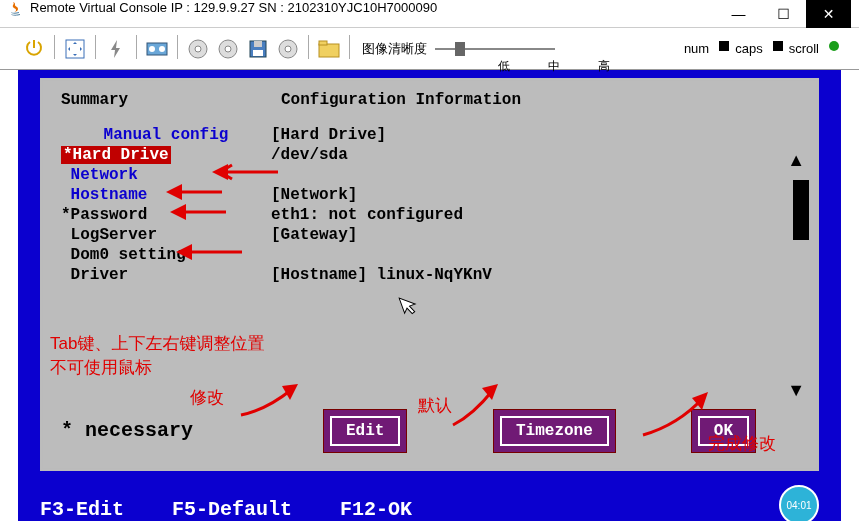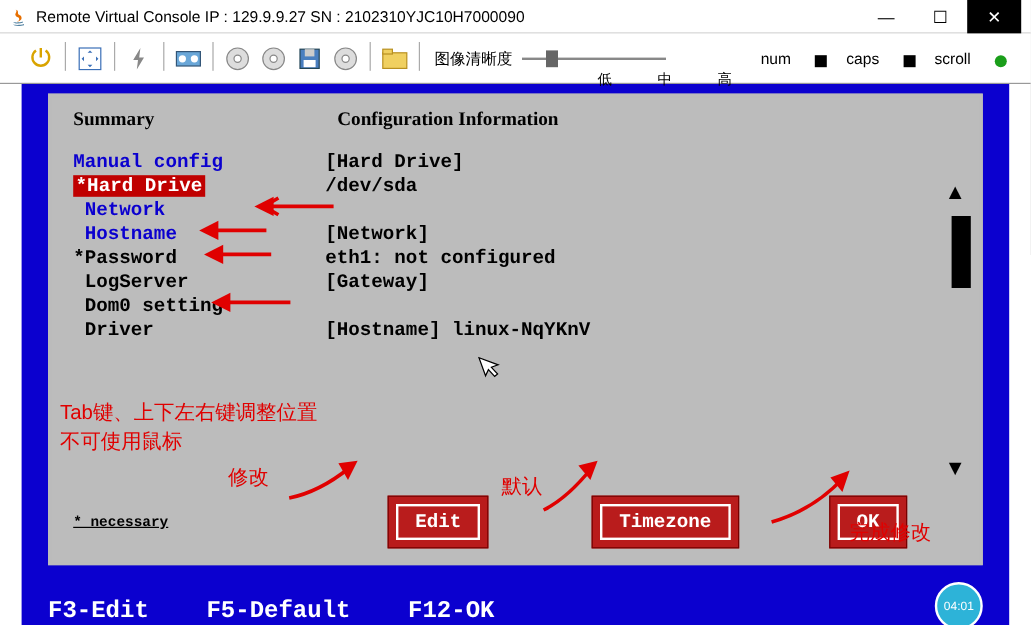--- a/index.html
+++ b/index.html
@@ -1,55 +1,55 @@
 <!DOCTYPE html>
 <html><head>
 <meta charset="utf-8">
 <style>
   * { margin: 0; padding: 0; box-sizing: border-box; }
   body { width: 859px; height: 521px; font-family: Arial, sans-serif; background: #fff; overflow: hidden; }
   
-  .titlebar { height: 28px; background: #fff; border-bottom: 1px solid #ccc; display: flex; align-items: center; padding: 0 8px; font-size: 13px; }
+  .titlebar { height: 28px; background: #fff; border-bottom: 1px solid #ccc; display: flex; padding: 0 8px; font-size: 13px; }
   .java-icon { width: 16px; height: 16px; margin-right: 6px; }
   .title-text { flex: 1; }
   .win-controls { display: flex; align-items: center; }
   .win-btn { width: 45px; height: 28px; display: flex; align-items: center; justify-content: center; font-size: 14px; }
   .win-btn.close { background: #000; color: #fff; }
   
   .toolbar { height: 42px; background: #fff; border-bottom: 1px solid #999; display: flex; align-items: center; padding: 0 20px; position: relative; }
   .tool-icon { width: 28px; height: 28px; margin-left: 48px; display: flex; align-items: center; justify-content: center; }
   .tool-group { display: flex; gap: 2px; }
   .tool-sep { width: 1px; height: 24px; background: #aaa; margin: 0 4px; }
   .clarity-label { font-size: 13px; margin-left: 8px; margin-right: 8px; }
   .slider-track { width: 120px; height: 2px; background: #888; position: relative; }
   .slider-track .knob { position: absolute; width: 10px; height: 14px; background: #666; top: -6px; left: 20px; }
-  .toolbar-right { margin-left: auto; display: flex; align-items: flex-end; gap: 16px; font-size: 13px; }
+  .toolbar-right { margin-left: auto; display: flex; align-items: flex-start; gap: 6px; font-size: 13px; }
   .led { width: 10px; height: 10px; background: #000; margin-left: 4px; }
   .led.green { background: #1a9e1a; border-radius: 50%; }
   
   .slider-labels { position: absolute; top: 58px; left: 498px; display: flex; gap: 38px; font-size: 12px; z-index: 5; }
   
   .console-area { position: absolute; top: 70px; left: 18px; right: 18px; bottom: 0; background: #0b00cf; }
   
   .tui-window { position: absolute; top: 8px; left: 22px; right: 22px; bottom: 50px; border: 3px double #bbb; background: #bcbcbc; padding: 10px 18px; font-family: "Courier New", monospace; font-size: 16px; color: #000; font-weight: bold; }
   
-  .tui-headers { display: flex; margin-bottom: 16px; font-family: Liberation Serif, serif; }
+  .tui-headers { display: flex; margin-bottom: 16px; }
   .summary-hdr { width: 210px; }
   .conf-hdr { margin-left: 10px; }
   
   .tui-body { display: flex; }
   .summary-col { width: 210px; }
   .summary-row { height: 20px; line-height: 20px; white-space: pre; }
   .selected { background: #c00000; color: #fff; padding: 0 2px; }
   .conf-col { flex: 1; }
   .conf-row { height: 20px; line-height: 20px; white-space: pre; }
   
   .tui-buttons { position: absolute; bottom: 26px; left: 18px; right: 60px; display: flex; align-items: center; }
-  .necessary { font-family: "Courier New", monospace; font-size: 12px; font-weight: bold; text-decoration: underline; }
-  .btn-box { background: #b91c1c; border: 1px solid #700; padding: 6px; display: inline-block; }
+  .necessary { font-family: "Courier New", monospace; font-size: 20px; font-weight: bold; }
+  .btn-box { background: #701a75; border: 1px solid #700; padding: 6px; display: inline-block; }
   .btn-inner { border: 2px solid #fff; padding: 4px 14px; color: #fff; font-family: "Courier New", monospace; font-size: 16px; font-weight: bold; }
   .btn-edit { position: absolute; left: 262px; }
   .btn-default { position: absolute; left: 432px; }
   .btn-ok { position: absolute; right: 0; }
   
   .scroll-up { position: absolute; top: 80px; right: 36px; font-size: 18px; color: #000; z-index: 3; }
   .scroll-down { position: absolute; top: 310px; right: 36px; font-size: 18px; color: #000; z-index: 3; }
   .scroll-bar { position: absolute; top: 110px; right: 32px; width: 16px; height: 60px; background: #000; z-index: 3; }
   
   .fkeys { position: absolute; bottom: 0; left: 22px; color: #fff; font-family: "Courier New", monospace; font-size: 20px; font-weight: bold; display: flex; gap: 48px; }
@@ -164,21 +164,21 @@
 
 <div class="console-area">
 
   <div class="tui-window">
     <div class="tui-headers">
       <div class="summary-hdr">Summary</div>
       <div class="conf-hdr">Configuration Information</div>
     </div>
     <div class="tui-body">
       <div class="summary-col" id="summary-col">
-          <div class="summary-row" style="color: rgb(11, 0, 207);">Manual config</div>
+          <div class="summary-row" style="color: rgb(11, 0, 207); text-align: center;">Manual config</div>
           <div class="summary-row"><span class="selected">*Hard Drive</span></div>
           <div class="summary-row" style="color: rgb(11, 0, 207);"> Network</div>
           <div class="summary-row" style="color: rgb(11, 0, 207);"> Hostname</div>
           <div class="summary-row" style="color: #000000;">*Password</div>
           <div class="summary-row"> LogServer</div>
           <div class="summary-row"> Dom0 setting</div>
           <div class="summary-row"> Driver</div>
         </div>
       <div class="conf-col" id="conf-col">
           <div class="conf-row">[Hard Drive]</div>

